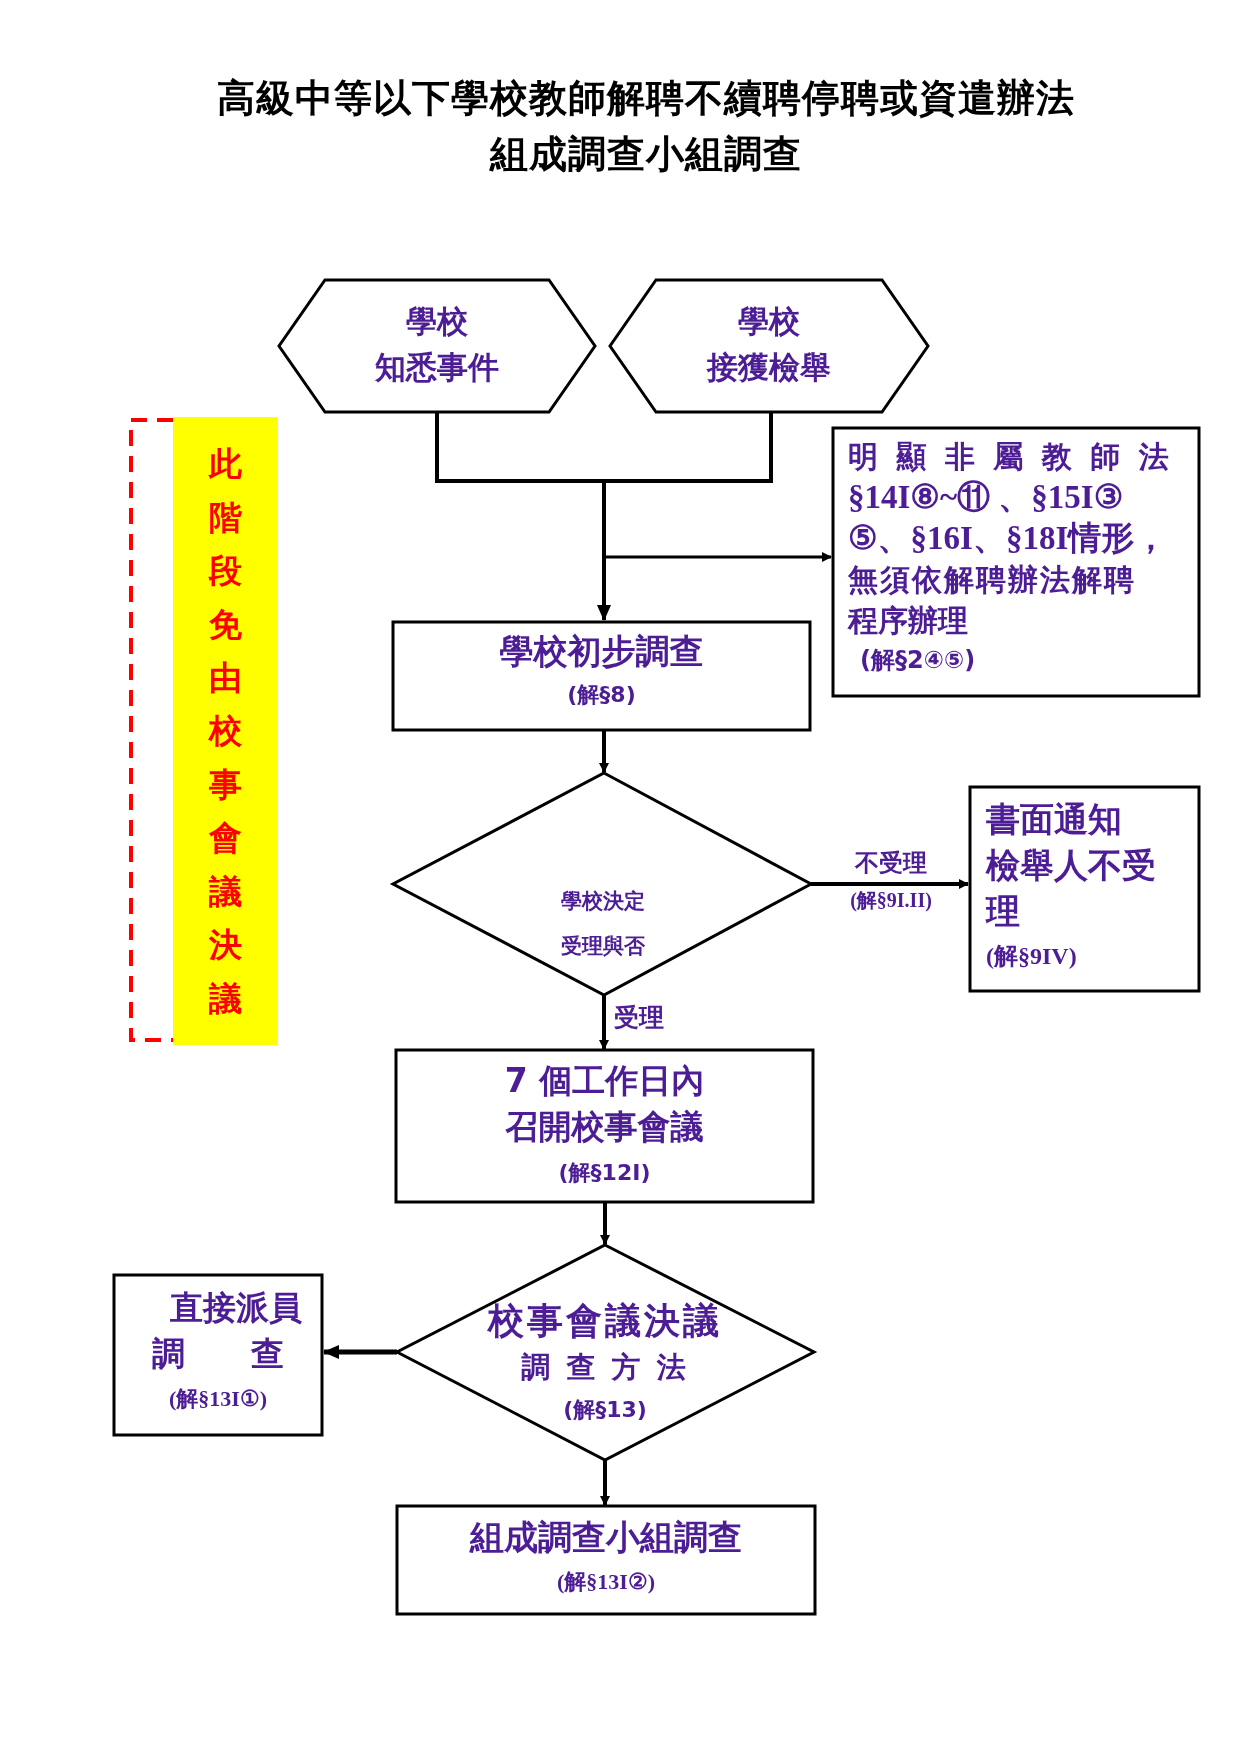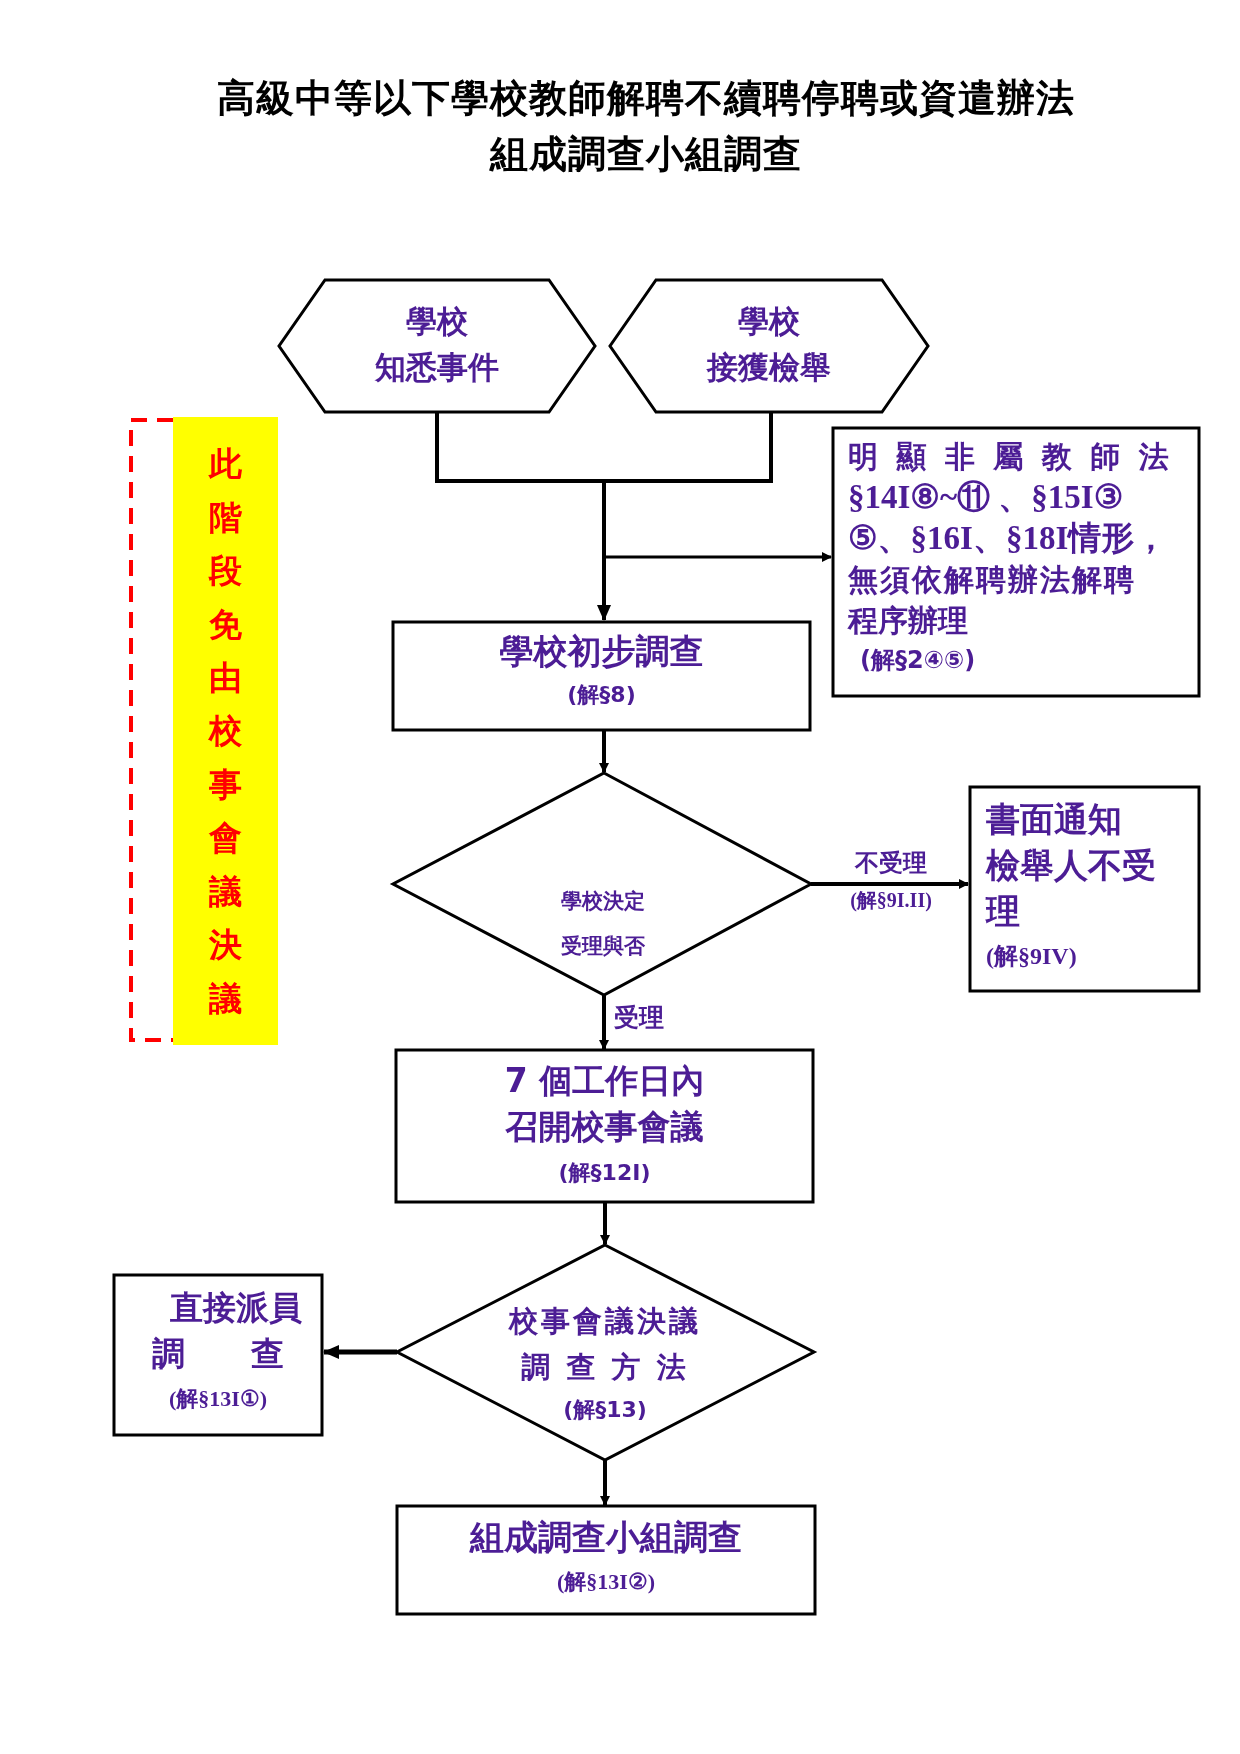--- a/index.html
+++ b/index.html
@@ -121,21 +121,21 @@
 
 <div class="lbl" style="left:614px; top:1004px; width:80px; font-size:25px; text-align:left;">受理</div>
 
 <div class="lbl" style="left:396px; top:1058px; width:417px; font-size:33px; line-height:46px;">
   <div>7 個工作日內</div>
   <div>召開校事會議</div>
   <div class="ref" style="line-height:46px;">(解§12I)</div>
 </div>
 
 <div class="lbl" style="left:475px; top:1298px; width:260px;">
-  <div style="font-size:29px; line-height:46px; letter-spacing:3px;">校事會議決議</div>
+  <div style="font-size:36px; line-height:46px; letter-spacing:3px;">校事會議決議</div>
   <div style="font-size:29px; line-height:46px; letter-spacing:3px;">調 查 方 法</div>
   <div class="ref" style="line-height:40px;">(解§13)</div>
 </div>
 
 <div class="lbl" style="left:114px; top:1285px; width:208px;">
   <div style="font-size:33px; line-height:46px;margin-left:36px;">直接派員</div>
   <div style="font-size:33px; line-height:46px;">調　　查</div>
   <div class="ref" style="line-height:44px; font-family:'Liberation Serif', serif;">(解§13I①)</div>
 </div>
 

